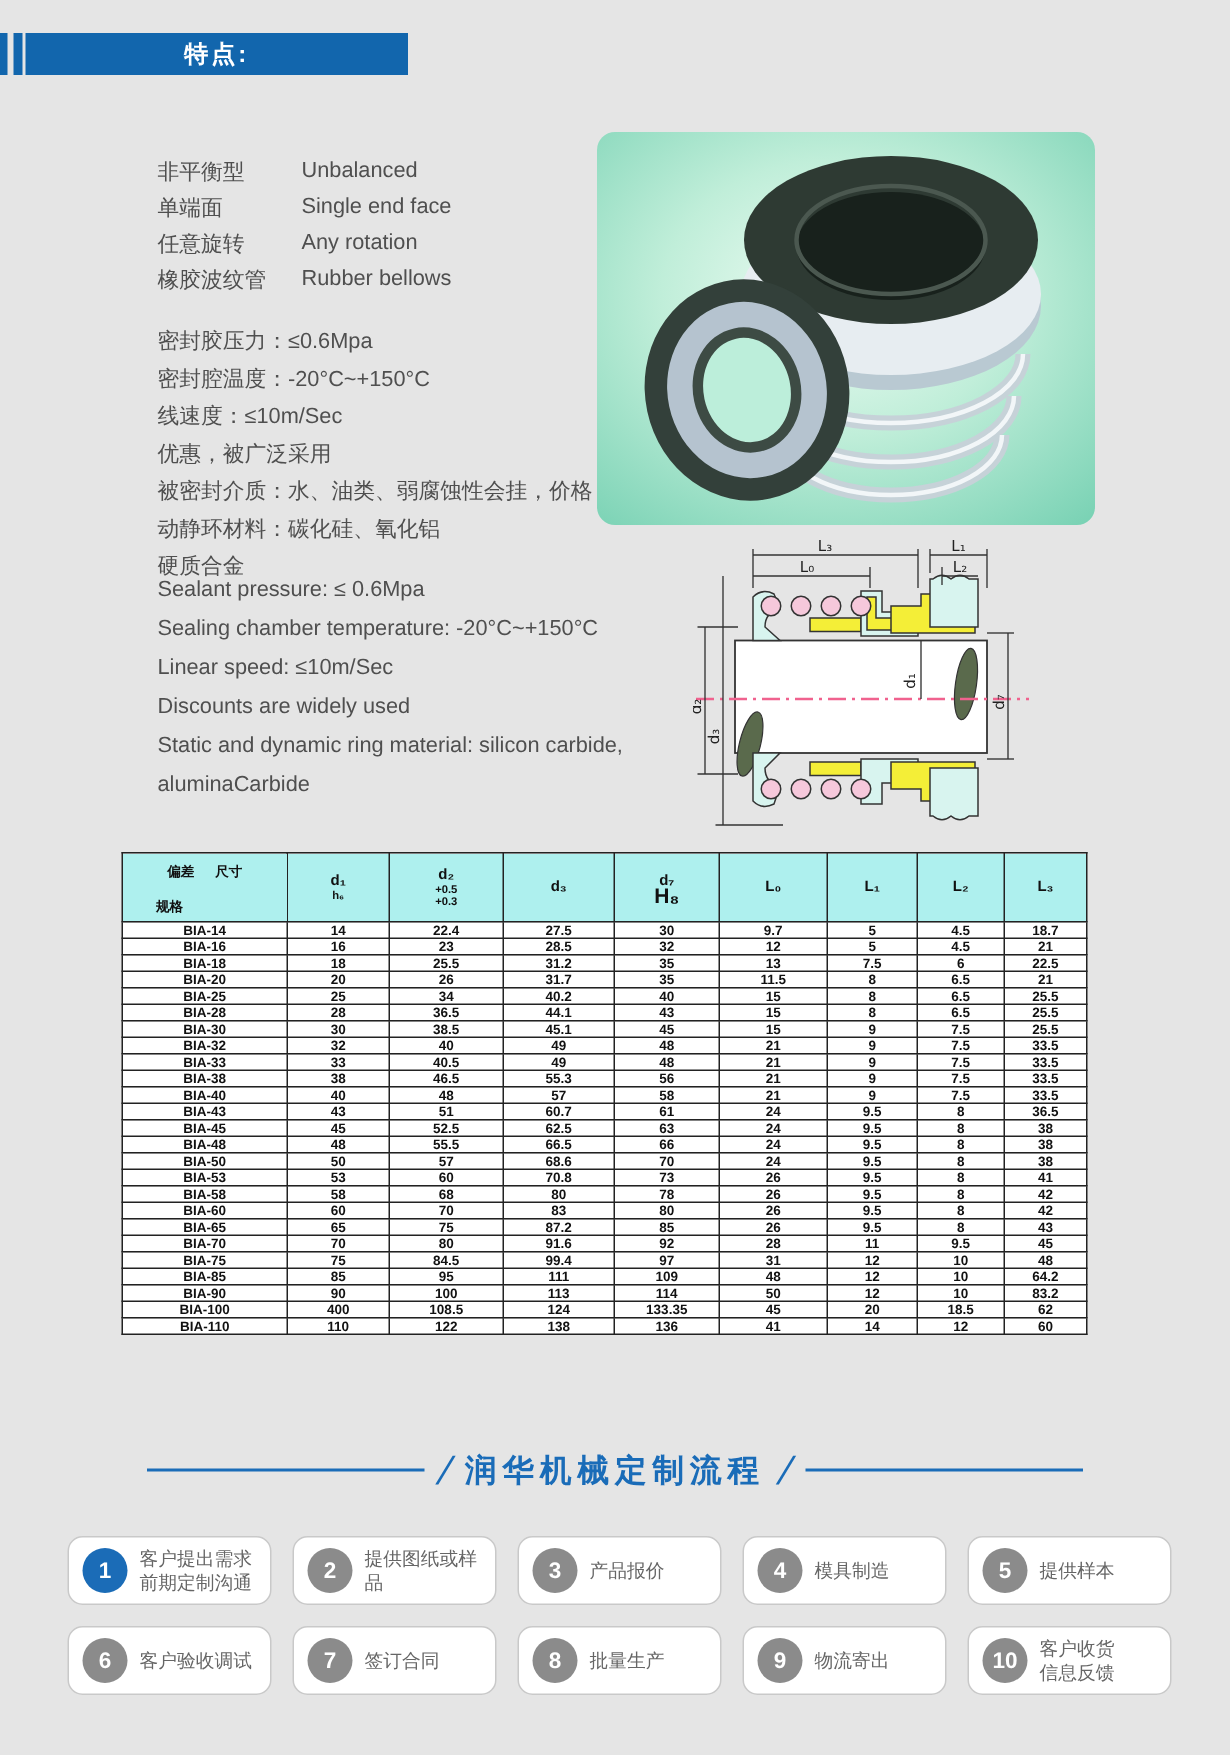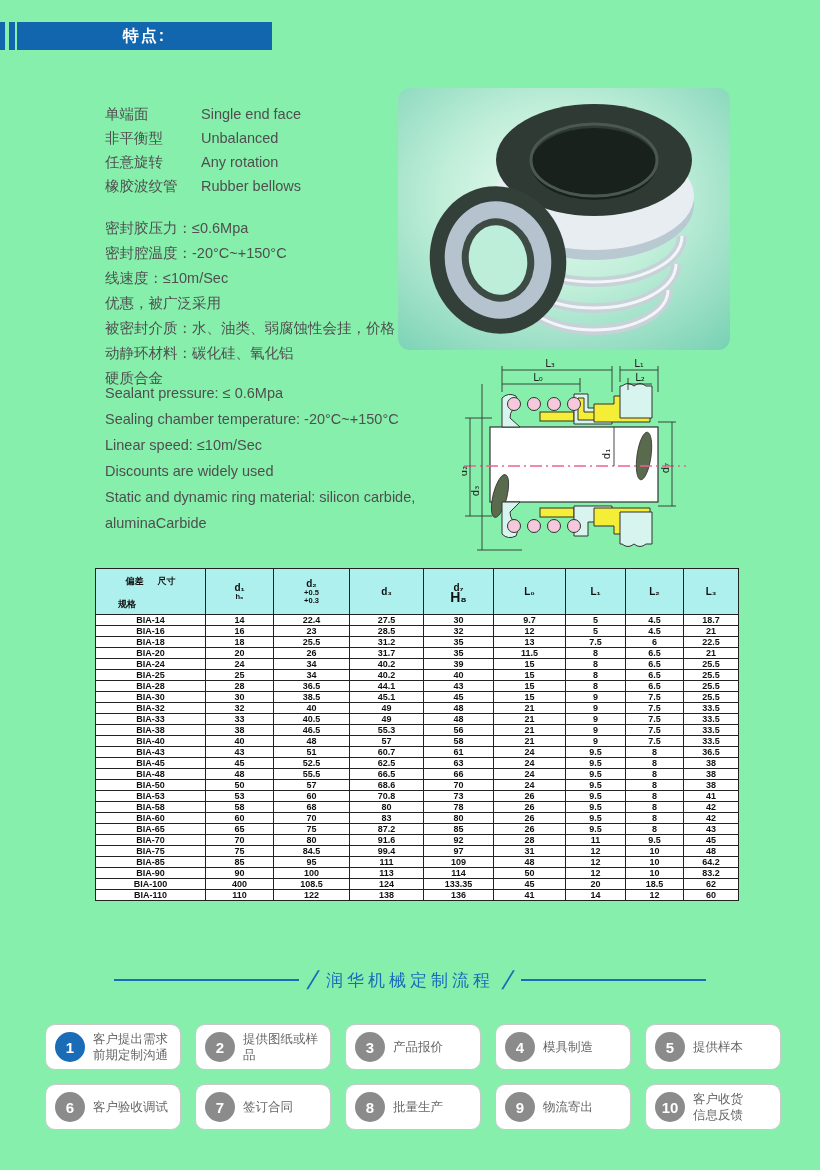--- a/index.html
+++ b/index.html
@@ -1,16 +1,16 @@
 <!DOCTYPE html>
 <html><head>
 <meta charset="utf-8">
 <style>
   html,body{margin:0;padding:0;background:#ffffff;}
-  .page{position:relative;width:820px;height:1170px;background:#86efac;overflow:hidden;
+  .page{position:relative;width:820px;height:1170px;background:#e5e5e5;overflow:hidden;
         font-family:"Liberation Sans","DejaVu Sans",sans-serif;color:#4a4a4a;}
 
   
   .stripe{position:absolute;background:#1266ad;}
   .stripe1{left:0;top:22px;width:5px;height:28px;}
   .stripe2{left:9px;top:22px;width:6px;height:28px;}
   .title-bar{position:absolute;left:17px;top:22px;width:255px;height:28px;background:#1266ad;
              color:#fff;font-size:16px;font-weight:bold;letter-spacing:2px;
              display:flex;align-items:center;justify-content:center;}
 
@@ -23,37 +23,37 @@
   .specs-cn{position:absolute;left:105px;top:216px;width:350px;font-size:14.5px;color:#4f4f4f;}
   .specs-cn .spec-line{height:25px;line-height:25px;white-space:nowrap;}
   .specs-en{position:absolute;left:105px;top:380px;width:360px;font-size:14.5px;color:#4f4f4f;}
   .specs-en .spec-line{height:26px;line-height:26px;white-space:nowrap;}
 
   
   .photo{position:absolute;left:398px;top:88px;width:332px;height:262px;}
   .diagram{position:absolute;left:462px;top:356px;width:226px;height:206px;}
 
   
-  .spec-table{position:absolute;left:95px;top:568px;width:643px;border-collapse:collapse;
+  .spec-table{position:absolute;left:81px;top:568px;width:643px;border-collapse:collapse;
               table-layout:fixed;font-size:9px;font-weight:bold;color:#111;text-align:center;padding-left:16px;}
   .spec-table th,.spec-table td{border:1px solid #222;padding:0;overflow:hidden;}
   .spec-table thead th{background:#aef0ee;height:45px;vertical-align:middle;}
   .spec-table tbody td{height:10px;line-height:10px;background:#fff;}
   .corner-cell{position:relative;}
   .corner-top{display:flex;justify-content:center;gap:14px;margin-top:2px;}
   .corner-bottom{text-align:left;padding-left:22px;margin-top:10px;}
   .hdr-main{font-size:10px;}
   .hdr-sub{font-size:7.5px;line-height:8px;}
 
   
   .proc-title{position:absolute;left:0;top:962px;width:820px;height:36px;
               display:flex;align-items:center;justify-content:center;gap:10px;}
   .proc-line{width:185px;height:0;border-top:2px solid #1a6cb8;}
   .proc-slash{color:#1a6cb8;font-size:26px;font-style:italic;transform:skewX(-8deg);line-height:1;}
-  .proc-text{color:#1a6cb8;font-size:17px;font-weight:normal;letter-spacing:4px;}
+  .proc-text{color:#1a6cb8;font-size:21px;font-weight:bold;letter-spacing:4px;}
 
   .steps{position:absolute;left:0;top:0;width:820px;}
   .step-card{position:absolute;width:136px;height:46px;border:1px solid #c9c9c9;border-radius:10px;
              display:flex;align-items:center;gap:8px;padding-left:9px;box-sizing:border-box;background:#fff;}
   .step-num{flex:0 0 30px;width:30px;height:30px;border-radius:50%;background:#8b8b8b;color:#fff;
             font-size:15px;font-weight:bold;display:flex;align-items:center;justify-content:center;}
   .step-num.active{background:#1b6cb7;}
   .step-label{font-size:12.5px;color:#666;line-height:1.3;white-space:pre-line;}
 </style>
 </head>
@@ -62,26 +62,26 @@
 <div class="page">
 
   <div class="stripe stripe1"></div>
   <div class="stripe stripe2"></div>
   <div class="title-bar">
     <span>特点:</span>
   </div>
 
   <div class="features">
       <div class="feature-row">
+        <span class="feature-cn">非平衡型</span>
+        <span class="feature-en">Unbalanced</span>
+      </div>
+      <div class="feature-row">
         <span class="feature-cn">单端面</span>
         <span class="feature-en">Single end face</span>
-      </div>
-      <div class="feature-row">
-        <span class="feature-cn">非平衡型</span>
-        <span class="feature-en">Unbalanced</span>
       </div>
       <div class="feature-row">
         <span class="feature-cn">任意旋转</span>
         <span class="feature-en">Any rotation</span>
       </div>
       <div class="feature-row">
         <span class="feature-cn">橡胶波纹管</span>
         <span class="feature-en">Rubber bellows</span>
       </div>
     </div>
@@ -299,31 +299,20 @@
           <td>20</td>
           <td>26</td>
           <td>31.7</td>
           <td>35</td>
           <td>11.5</td>
           <td>8</td>
           <td>6.5</td>
           <td>21</td>
         </tr>
         <tr>
-          <td>BIA-24</td>
-          <td>24</td>
-          <td>34</td>
-          <td>40.2</td>
-          <td>39</td>
-          <td>15</td>
-          <td>8</td>
-          <td>6.5</td>
-          <td>25.5</td>
-        </tr>
-        <tr>
           <td>BIA-25</td>
           <td>25</td>
           <td>34</td>
           <td>40.2</td>
           <td>40</td>
           <td>15</td>
           <td>8</td>
           <td>6.5</td>
           <td>25.5</td>
         </tr>

